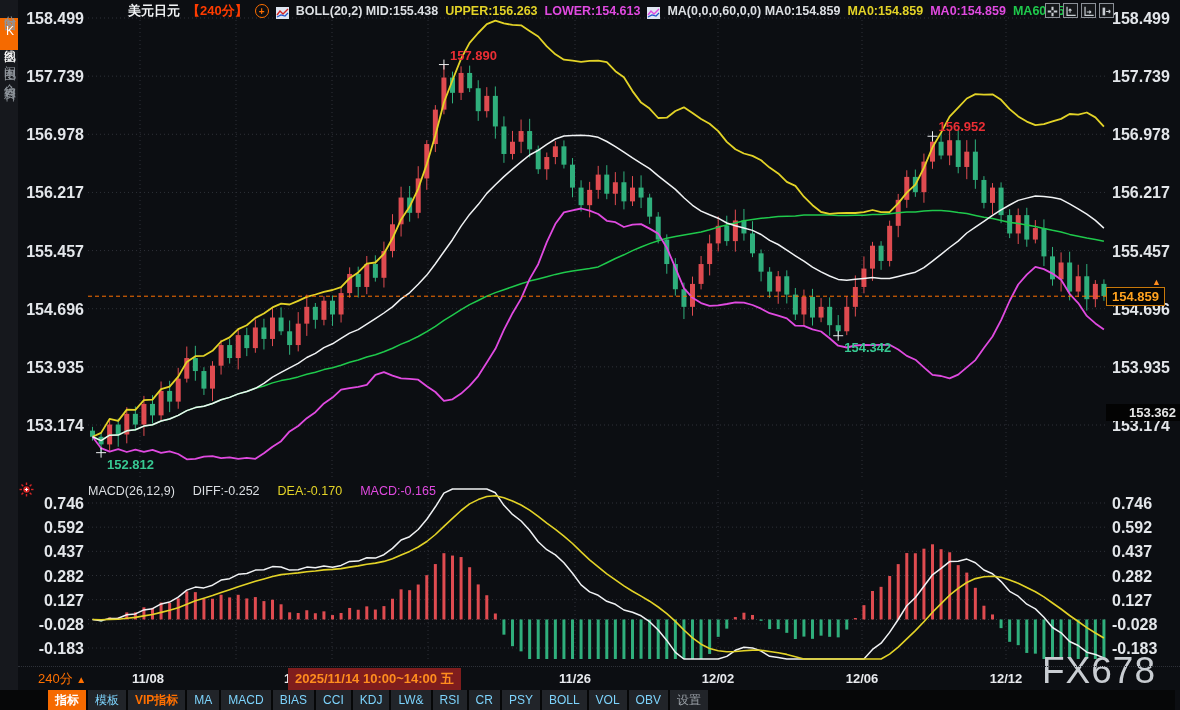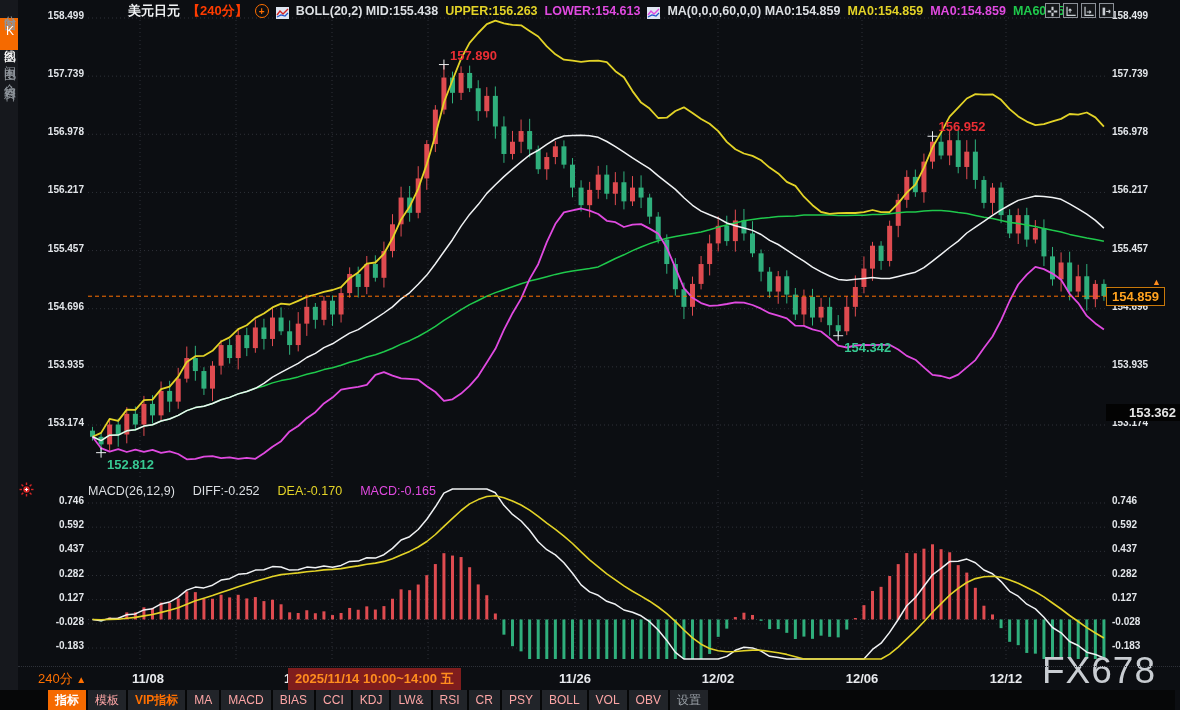--- a/index.html
+++ b/index.html
@@ -14,21 +14,21 @@
   .hdr{position:absolute;left:88px;top:2px;height:18px;display:flex;align-items:center;gap:7px;z-index:7;white-space:nowrap;margin-left:40px;}
   .hdr .title{color:#f2f4f6;font-size:13px;font-weight:bold;}
   .hdr .period{color:#ff3c00;font-size:13px;font-weight:bold;}
   .plus-ico{display:inline-flex;width:12px;height:12px;border:1px solid #ff7000;border-radius:50%;
        color:#ff7000;font-size:10px;line-height:11px;justify-content:center;align-items:center;font-weight:bold;}
   .mini-chart-ico{display:inline-block;width:13px;height:12px;}
   .ind{font-size:12.5px;font-weight:bold;}
   .win-icons{position:absolute;left:1045px;top:3px;display:flex;gap:3px;z-index:8;}
   .win-ico{width:15px;height:15px;border:1px solid #8b9097;background:#15171a;box-sizing:border-box;cursor:pointer;}
   
-  .axis-label{position:absolute;font-size:10px;font-weight:bold;color:#e3e6ea;z-index:4;}
+  .axis-label{position:absolute;font-size:16px;font-weight:bold;color:#e3e6ea;z-index:4;}
   .axis-label.l{left:18px;width:66px;text-align:right;}
   .axis-label.r{left:1112px;width:66px;text-align:left;}
   
   .price-svg{position:absolute;left:88px;top:0;z-index:2;}
   .macd-svg{position:absolute;left:88px;top:486px;z-index:2;}
   
   .anno{position:absolute;font-size:13px;font-weight:bold;z-index:5;white-space:nowrap;}
   .anno.up{color:#ea2e34;} .anno.dn{color:#37c892;}
   
   .price-badge{position:absolute;left:1106px;top:287px;background:#050505;border:1px solid #c8780a;
@@ -45,21 +45,21 @@
   
   .xrow{position:absolute;left:18px;top:666px;width:1162px;height:24px;border-top:1px dotted #2e3138;z-index:5;background:transparent;}
   .xtick{position:absolute;top:4px;width:70px;text-align:center;color:#e8eaee;font-size:13px;font-weight:bold;}
   .cross-label{position:absolute;left:270px;top:1px;background:#7f1d1d;color:#ff8d1e;font-size:13px;
        font-weight:bold;padding:2px 7px;z-index:7;white-space:nowrap;}
   .period-sel{position:absolute;left:20px;top:3px;color:#ff7000;font-size:13px;font-weight:normal;cursor:pointer;}
   .period-sel .arr{font-size:10px;}
   
   .toolbar{position:absolute;left:0;top:690px;width:1175px;height:20px;background:#060708;display:flex;z-index:8;}
   .toolbar .pad{width:48px;}
-  .tb-btn{height:20px;line-height:20px;padding:0 7px;margin-right:2px;background:#212429;color:#fca5a5;
+  .tb-btn{height:20px;line-height:20px;padding:0 7px;margin-right:2px;background:#212429;color:#7dd3fc;
        font-size:12px;cursor:pointer;white-space:nowrap;}
   .tb-btn.active{background:#f56a00;color:#fff;font-weight:bold;}
   .tb-btn.vip{color:#ff7000;font-weight:bold;}
   .tb-btn.muted{color:#9aa0a7;}
   
   .watermark{position:absolute;left:1042px;top:650px;color:#c9cdd2;font-size:37px;z-index:3;
        letter-spacing:1px;font-weight:normal;}
 </style>
 </head>
 <body>

